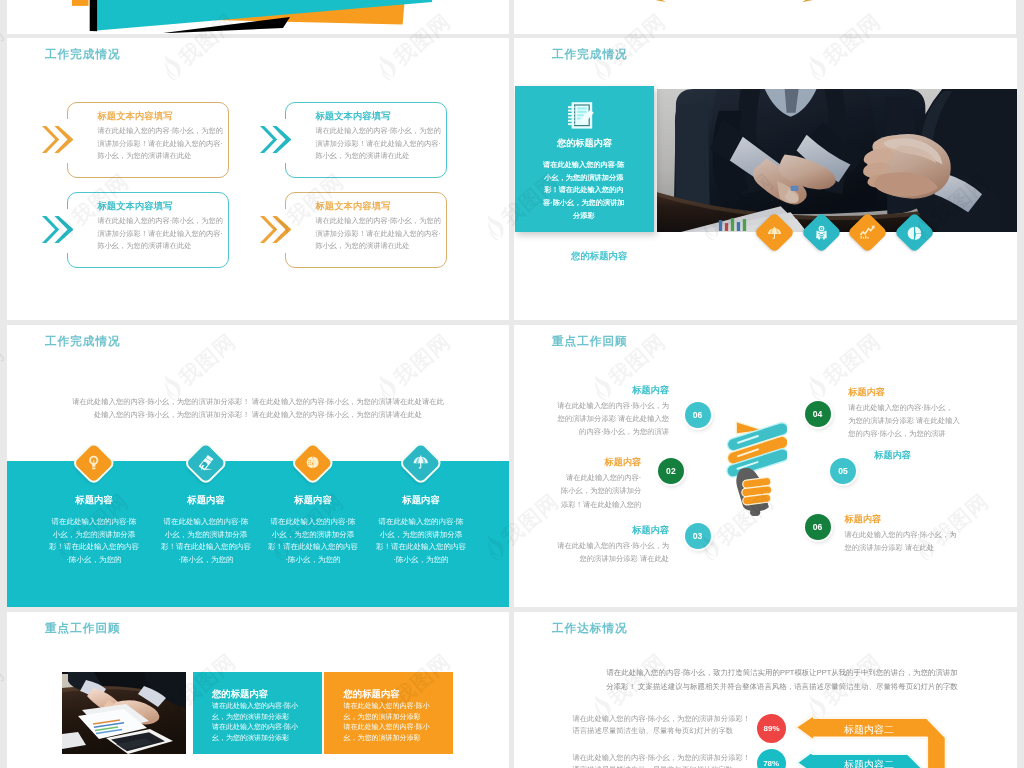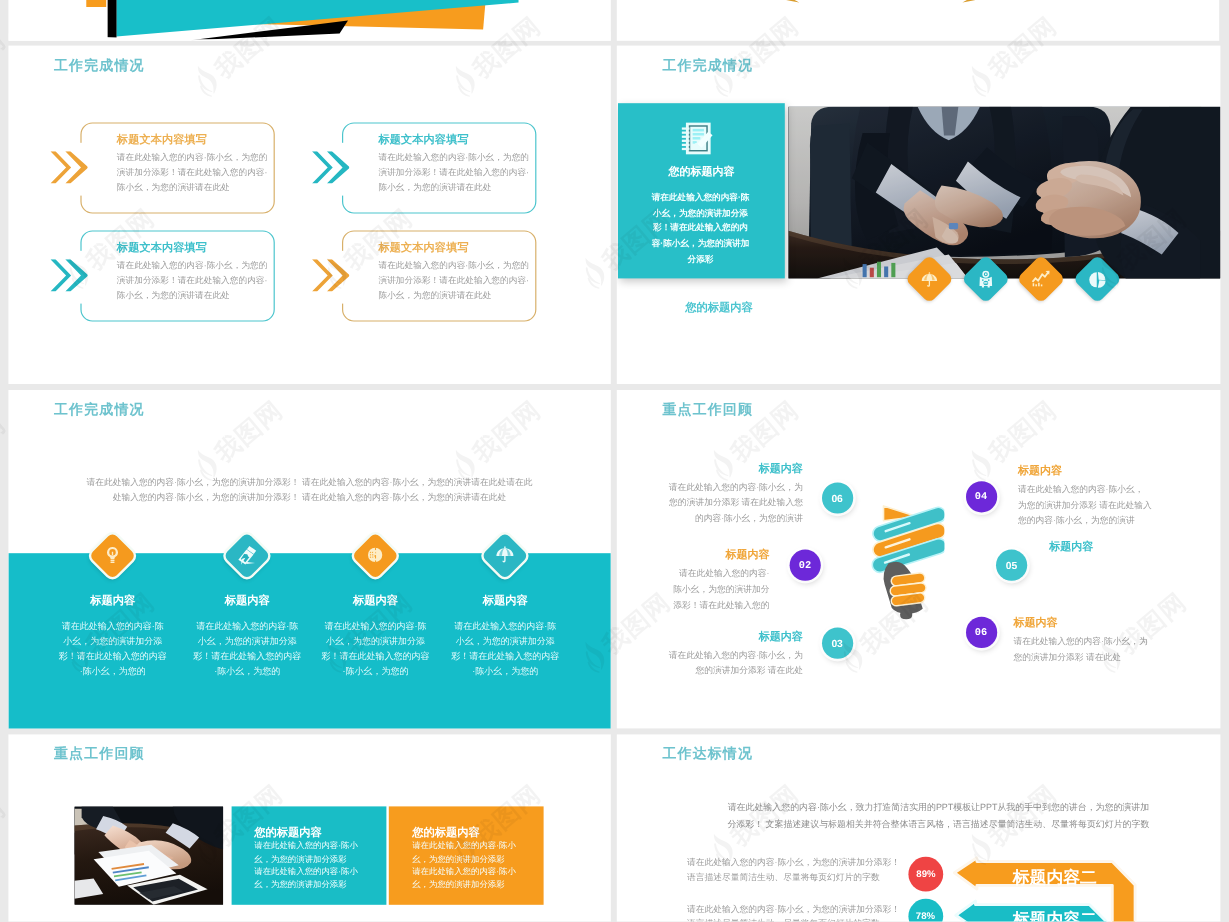--- a/index.html
+++ b/index.html
@@ -38,42 +38,42 @@
   .dia5.o{background:#f59a1e;}
   .dia5.t{background:#2bb7c4;}
   .dia5 svg{transform:rotate(-45deg);}
   .col5{position:absolute;top:169px;width:114px;text-align:center;}
   .c5t{font-size:9.4px;font-weight:bold;color:#fff;}
   .c5b{margin-top:9px;font-size:7.5px;color:#e6fcfd;line-height:12.6px;padding:0 11px;}
   
   .bulb{position:absolute;left:211.5px;top:92px;}
   .node{position:absolute;width:26px;height:26px;border-radius:50%;display:flex;align-items:center;justify-content:center;font-size:8.6px;font-weight:bold;color:#fff;box-shadow:0 0 0 2.2px rgba(255,255,255,.85),1px 2px 5px rgba(0,0,0,.2);}
   .node.t{background:#3ec3cc;}
-  .node.o{background:#6d28d9;font-family:Liberation Mono, monospace;}
+  .node.o{background:#15803d;}
   .blk{position:absolute;}
   .blk.r{text-align:right;}
   .blk.l{text-align:left;}
   .bkt{font-size:9.2px;font-weight:bold;margin-bottom:2px;}
   .bkt.teal{color:#3ec0cb;}
   .bkt.orange{color:#f0a63a;}
   .bkb{font-size:7.3px;color:#9b9b9b;line-height:13.1px;}
   
   .photo2{position:absolute;left:55.1px;top:60.3px;}
   .card7{position:absolute;top:59.5px;width:129px;height:82.3px;}
   .card7.tealc{left:185.7px;background:#19bdc6;}
   .card7.orangec{left:317.3px;background:#f79c1e;}
   .c7t{position:absolute;left:19.2px;top:16.5px;font-size:9.4px;font-weight:bold;color:#fff;}
   .c7b{position:absolute;left:19.2px;top:29.5px;width:92px;font-size:7.0px;color:#f4ffff;line-height:10.5px;}
   
   .intro8{position:absolute;left:71px;top:53.5px;width:358px;font-size:7.45px;color:#8c8c8c;line-height:14px;text-align:center;margin-left:18px;}
   .arrows8{position:absolute;left:0px;top:0px;}
   .pcircle{position:absolute;width:29px;height:29px;border-radius:50%;display:flex;align-items:center;justify-content:center;font-size:8px;font-weight:bold;color:#fff;}
   .pcircle.o{background:#ef4444;}
   .pcircle.t{background:#19bdc6;}
-  .alabel{position:absolute;font-size:14px;font-weight:bold;color:#fff;}
+  .alabel{position:absolute;font-size:10px;font-weight:normal;color:#fff;}
   .alabel.o{color:#fff;} .alabel.t{color:#fff;}
   .rowtxt{position:absolute;left:58.5px;width:178px;font-size:7.3px;color:#9b9b9b;line-height:12.2px;}
 </style>
 </head>
 <body>
 
 <div class="page">
 
   <div class="slide" style="left:7px;top:-248.4px;">
     <svg style="position:absolute;left:0;top:0;" width="502" height="283" viewBox="0 0 502 283">

